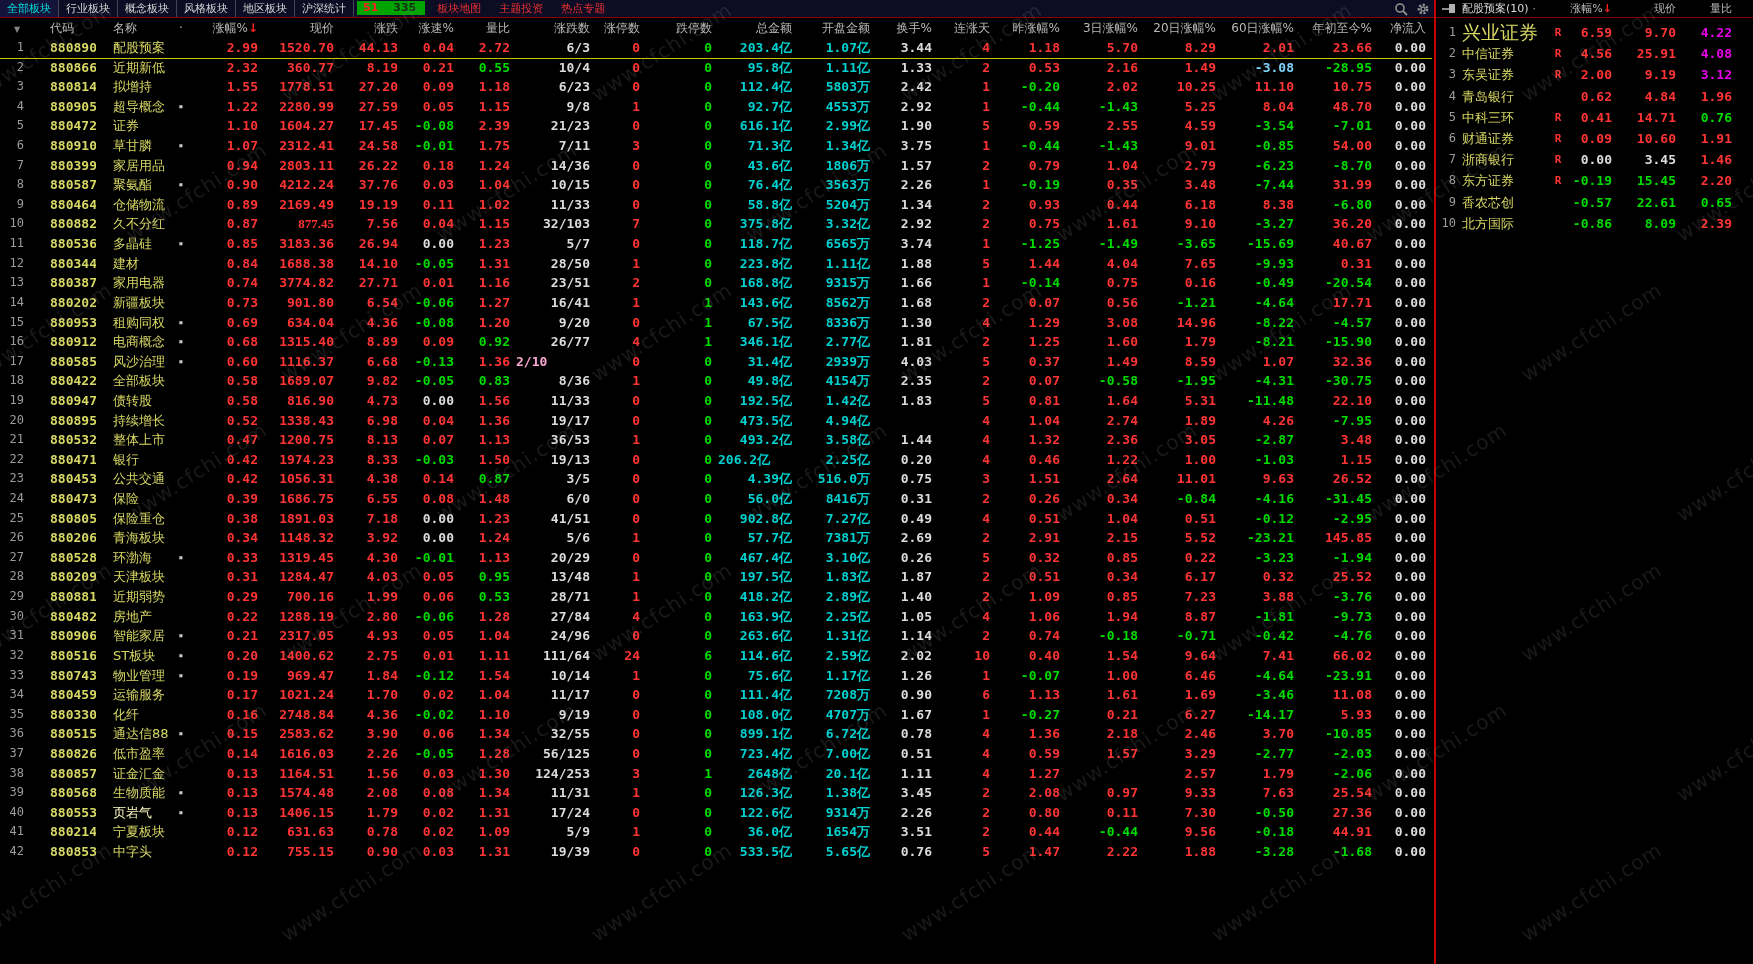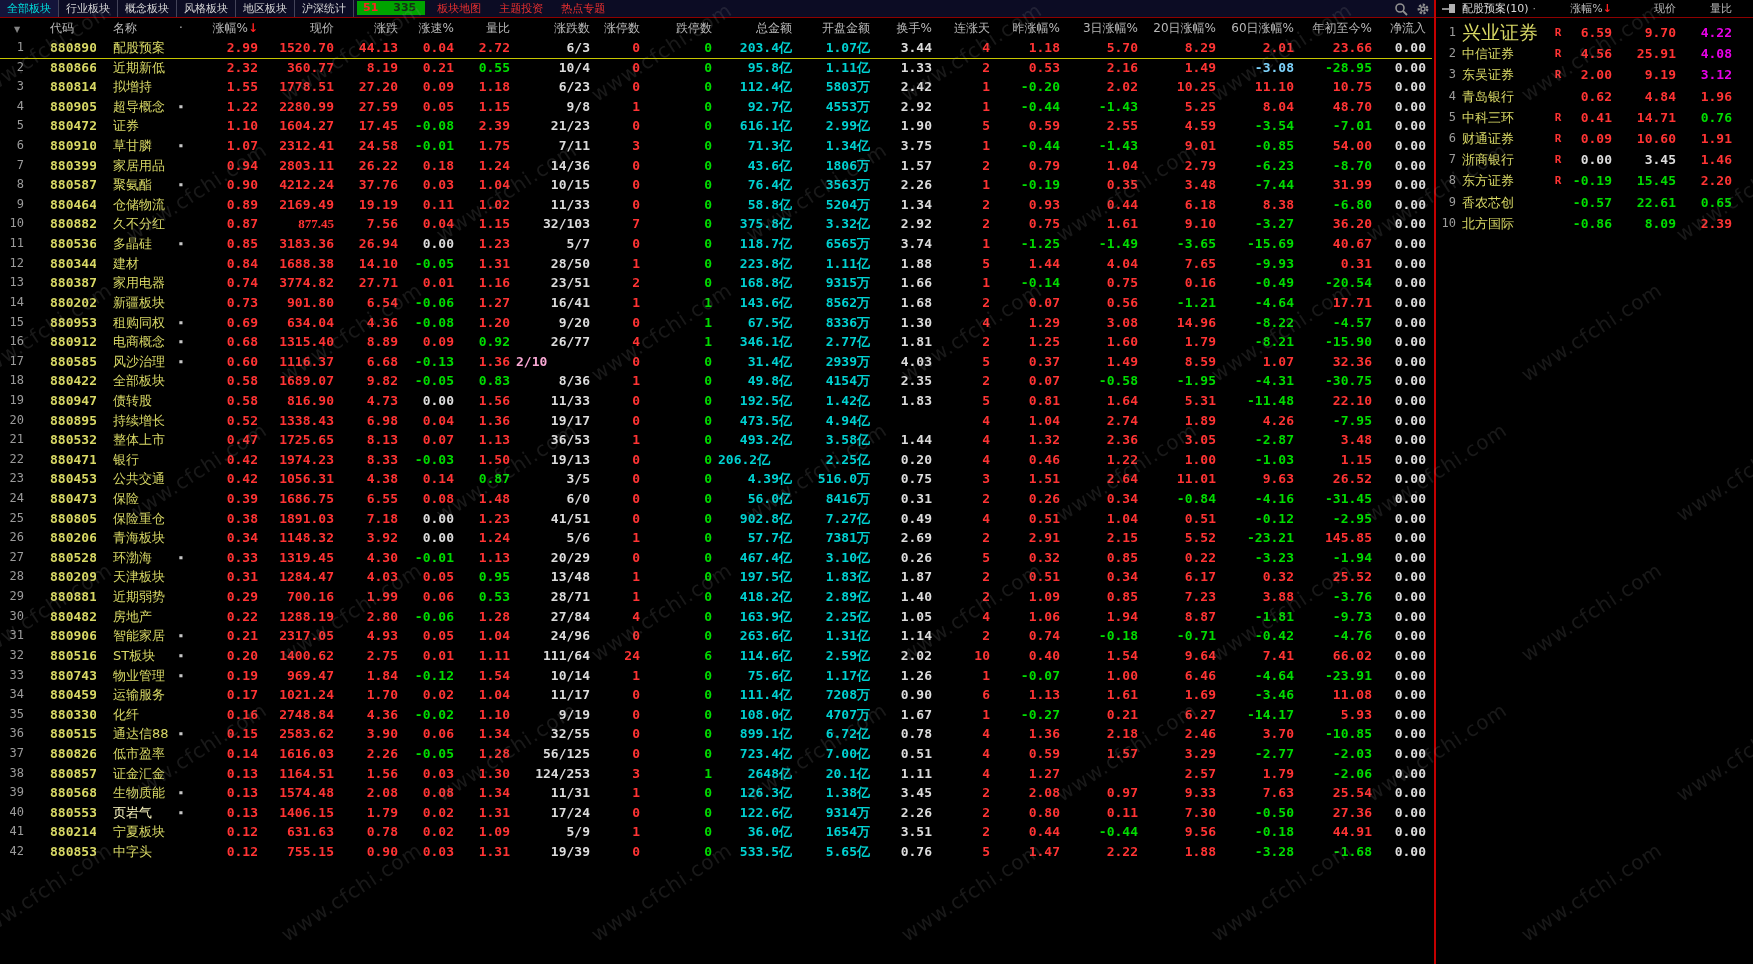--- a/index.html
+++ b/index.html
@@ -607,21 +607,21 @@
         <div class="cell" style="width: 78px; text-align: right; padding-right: 6px; color: rgb(255, 52, 52);">4.26</div>
         <div class="cell" style="width: 78px; text-align: right; padding-right: 6px; color: rgb(0, 220, 0);">-7.95</div>
         <div class="cell" style="width: 54px; text-align: right; padding-right: 6px; color: rgb(220, 220, 220);">0.00</div>
       </div>
       <div class="trow">
         <div class="cell" style="width: 34px; text-align: right; padding-right: 10px; font-weight: normal; font-size: 12px; color: rgb(156, 156, 156);">21</div>
         <div class="cell" style="width: 62px; padding-left: 16px; color: rgb(216, 216, 101);">880532</div>
         <div class="cell cn" style="width: 78px; padding-left: 17px; color: rgb(216, 216, 101);">整体上市</div>
         <div class="cell" style="width: 14px; text-align: center;"></div>
         <div class="cell" style="width: 76px; text-align: right; padding-right: 6px; color: rgb(255, 52, 52);">0.47</div>
-        <div class="cell" style="width: 76px; text-align: right; padding-right: 6px; color: rgb(255, 52, 52);">1725.65</div>
+        <div class="cell" style="width: 76px; text-align: right; padding-right: 6px; color: rgb(255, 52, 52);">1200.75</div>
         <div class="cell" style="width: 64px; text-align: right; padding-right: 6px; color: rgb(255, 52, 52);">8.13</div>
         <div class="cell" style="width: 56px; text-align: right; padding-right: 6px; color: rgb(255, 52, 52);">0.07</div>
         <div class="cell" style="width: 56px; text-align: right; padding-right: 6px; color: rgb(255, 52, 52);">1.13</div>
         <div class="cell" style="width: 80px; text-align: right; padding-right: 6px; color: rgb(220, 220, 220);">36/53</div>
         <div class="cell" style="width: 50px; text-align: right; padding-right: 6px; color: rgb(255, 52, 52);">1</div>
         <div class="cell" style="width: 72px; text-align: right; padding-right: 6px; color: rgb(0, 220, 0);">0</div>
         <div class="cell" style="width: 80px; text-align: right; padding-right: 6px; color: rgb(0, 210, 210);">493.2亿</div>
         <div class="cell" style="width: 78px; text-align: right; padding-right: 6px; color: rgb(0, 210, 210);">3.58亿</div>
         <div class="cell" style="width: 62px; text-align: right; padding-right: 6px; color: rgb(220, 220, 220);">1.44</div>
         <div class="cell" style="width: 58px; text-align: right; padding-right: 6px; color: rgb(255, 52, 52);">4</div>

